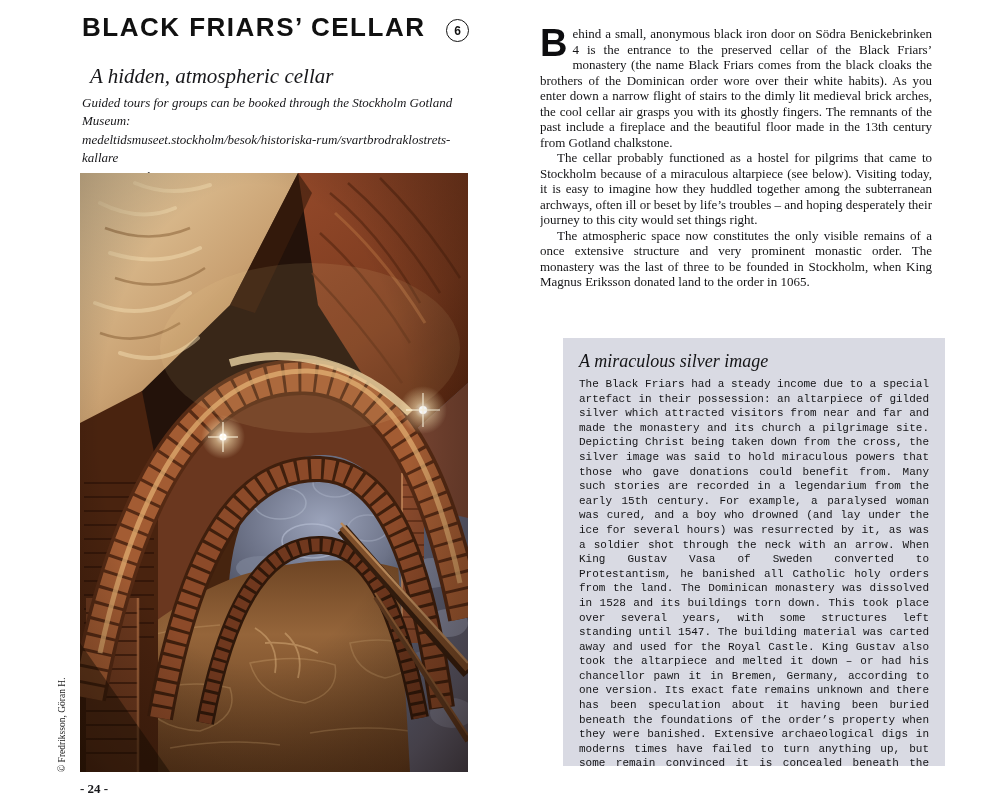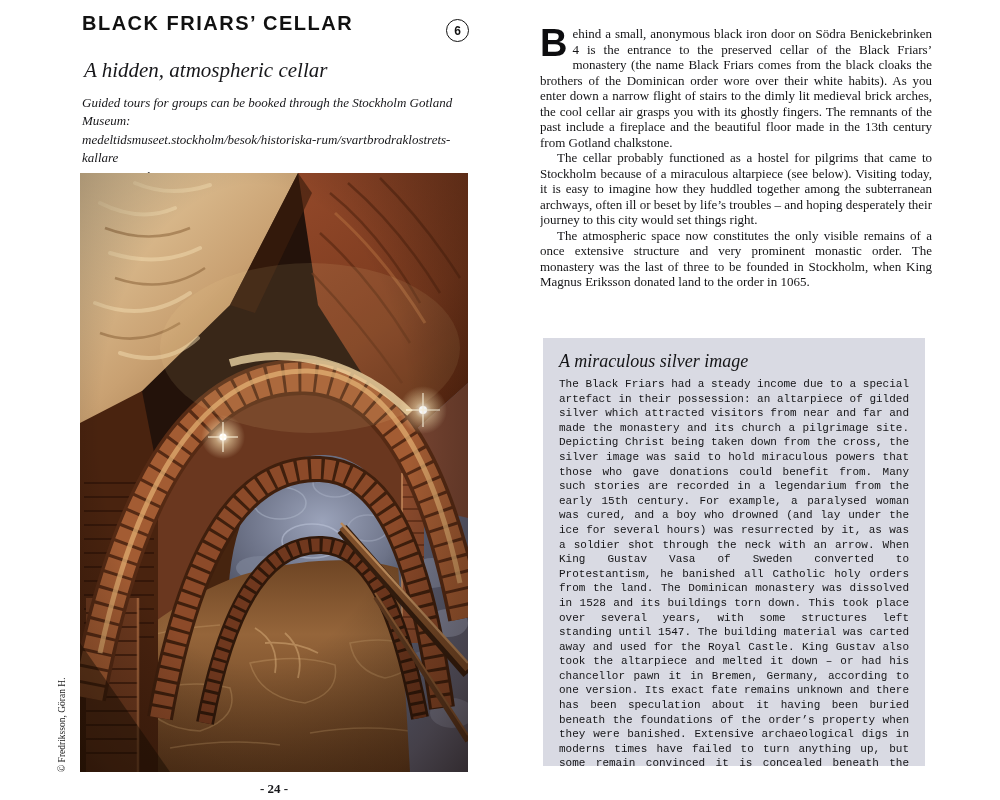--- a/index.html
+++ b/index.html
@@ -2,35 +2,35 @@
 <html><head>
 <meta charset="utf-8">
 <style>
   html,body{margin:0;padding:0;background:#ffffff;}
   #page{position:relative;width:1000px;height:800px;background:#ffffff;overflow:hidden;
         color:#1c1c1e;font-family:"Liberation Serif",serif;}
 
   
   .title{position:absolute;left:82px;top:12px;margin:0;
          font-family:"Liberation Sans",sans-serif;font-weight:700;
-         font-size:20px;letter-spacing:1.5px;color:#111;}
+         font-size:26px;letter-spacing:1.5px;color:#111;}
   .badge{position:absolute;left:446px;top:19px;width:21px;height:21px;
          border:1.6px solid #111;border-radius:50%;
          display:flex;align-items:center;justify-content:center;
          font-family:"Liberation Sans",sans-serif;font-weight:700;font-size:12px;color:#111;}
-  .subtitle{position:absolute;left:82px;top:56px;margin:2px;
+  .subtitle{position:absolute;left:82px;top:56px;margin:8px;
             font-size:21px;font-style:italic;font-weight:400;color:#17171a;}
   .info{position:absolute;left:82px;top:94px;width:400px;
         font-size:13px;font-style:italic;line-height:18.4px;color:#17171a;}
   .photo{position:absolute;left:80px;top:173px;width:388px;height:599px;background:#2a1409;}
   .photo svg{display:block;}
   .credit{position:absolute;left:57px;top:772px;transform:rotate(-90deg);
           transform-origin:0 0;white-space:nowrap;font-size:9.5px;color:#222;}
   .pageno{position:absolute;top:781px;font-size:13px;font-weight:700;color:#17171a;}
-  .pageno.left{left:80px;width:388px;text-align:center;}
+  .pageno.left{left:80px;width:388px;text-align:left;}
   .pageno.right{left:540px;width:392px;text-align:center;}
 
   
   .running-header{position:absolute;left:540px;top:1px;width:392px;text-align:center;
                   font-size:11px;font-style:italic;letter-spacing:1.6px;color:#17171a;}
   .article{position:absolute;left:540px;top:26px;width:392px;height:312px;overflow:hidden;
            font-size:13px;line-height:15.5px;text-align:justify;color:#141416;}
   .article p{margin:0;}
   .article p.indent{text-indent:17px;}
   .dropcap{float:left;font-family:"Liberation Sans",sans-serif;font-weight:700;
@@ -177,18 +177,18 @@
   <div class="credit">© Fredriksson, Göran H.</div>
   <div class="pageno left">- 24 -</div>
 
 
   <div class="article">
     <p><span class="dropcap">B</span><span>ehind a small, anonymous black iron door on Södra Benickebrinken 4 is the entrance to the preserved cellar of the Black Friars’ monastery (the name Black Friars comes from the black cloaks the brothers of the Dominican order wore over their white habits). As you enter down a narrow flight of stairs to the dimly lit medieval brick arches, the cool cellar air grasps you with its ghostly fingers. The remnants of the past include a fireplace and the beautiful floor made in the 13th century from Gotland chalkstone.</span></p>
     <p class="indent">The cellar probably functioned as a hostel for pilgrims that came to Stockholm because of a miraculous altarpiece (see below). Visiting today, it is easy to imagine how they huddled together among the subterranean archways, often ill or beset by life’s troubles – and hoping desperately their journey to this city would set things right.</p>
     <p class="indent">The atmospheric space now constitutes the only visible remains of a once extensive structure and very prominent monastic order. The monastery was the last of three to be founded in Stockholm, when King Magnus Eriksson donated land to the order in 1065.</p>
   </div>
 
-  <div class="sidebox" style="background-color: rgb(217, 218, 227);">
+  <div class="sidebox" style="background-color: rgb(217, 218, 227); margin-left: 20px;">
     <h2>A miraculous silver image</h2>
     <div class="boxtext">The Black Friars had a steady income due to a special artefact in their possession: an altarpiece of gilded silver which attracted visitors from near and far and made the monastery and its church a pilgrimage site. Depicting Christ being taken down from the cross, the silver image was said to hold miraculous powers that those who gave donations could benefit from. Many such stories are recorded in a legendarium from the early 15th century. For example, a paralysed woman was cured, and a boy who drowned (and lay under the ice for several hours) was resurrected by it, as was a soldier shot through the neck with an arrow. When King Gustav Vasa of Sweden converted to Protestantism, he banished all Catholic holy orders from the land. The Dominican monastery was dissolved in 1528 and its buildings torn down. This took place over several years, with some structures left standing until 1547. The building material was carted away and used for the Royal Castle. King Gustav also took the altarpiece and melted it down – or had his chancellor pawn it in Bremen, Germany, according to one version. Its exact fate remains unknown and there has been speculation about it having been buried beneath the foundations of the order’s property when they were banished. Extensive archaeological digs in moderns times have failed to turn anything up, but some remain convinced it is concealed beneath the cellar vaults.</div>
   </div>
 
 </div>
 
 </body></html>

